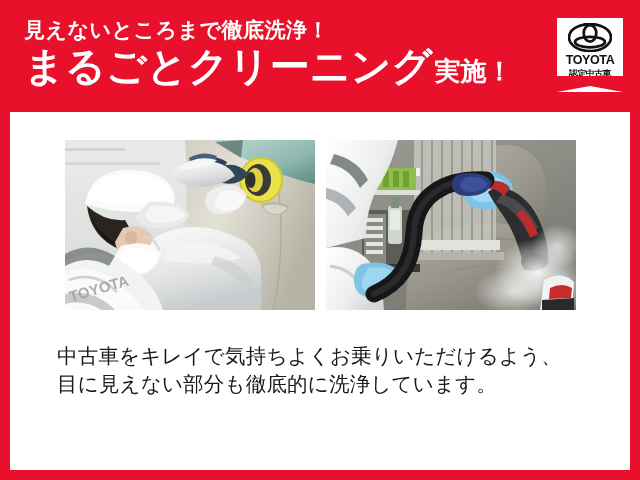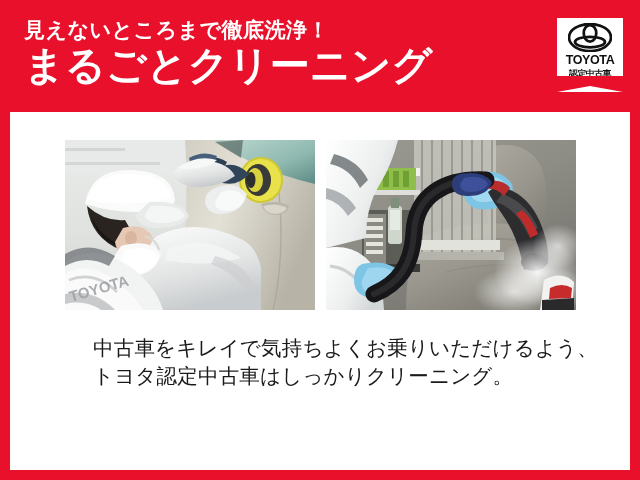--- a/index.html
+++ b/index.html
@@ -41,21 +41,20 @@
     font-weight: bold;
     letter-spacing: 0.5px;
     line-height: 1.1;
     white-space: nowrap;
     margin: 0 0 4px 0;
   }
   .headline-row {
     display: flex;
     align-items: baseline;
     white-space: nowrap;
-    font-family: Liberation Serif, serif;
   }
   .headline-main {
     color: #ffffff;
     font-size: 40px;
     font-weight: bold;
     letter-spacing: 0px;
     line-height: 1.05;
   }
   .headline-sub {
     color: #ffffff;
@@ -150,43 +149,43 @@
     height: 170px;
     overflow: hidden;
     background: #d9d9d5;
   }
   .photo svg { display: block; width: 100%; height: 100%; }
 
   
   .body-copy {
     position: absolute;
     left: 47px;
-    top: 222px;
+    top: 230px;
     width: 540px;
-    margin-left: 36px;
   }
   .body-line {
     color: #1a1a1a;
     font-size: 20.5px;
     line-height: 28px;
     letter-spacing: 0.2px;
     white-space: nowrap;
     font-weight: normal;
   }
 </style>
 </head>
 <body>
 
 <div id="poster">
 
   <div class="header">
     <div class="header-text">
       <div class="kicker">見えないところまで徹底洗浄！</div>
       <div class="headline-row">
         <span class="headline-main">まるごとクリーニング</span>
+        <span class="headline-sub">実施！</span>
       </div>
     </div>
 
     <div class="logo-box">
       <div class="logo-inner">
         <svg class="logo-mark" viewBox="0 0 88 58">
           <ellipse cx="44" cy="29" rx="42" ry="27" fill="none" stroke="#111" stroke-width="5.5"></ellipse>
           <ellipse cx="44" cy="20.5" rx="12.5" ry="16.5" fill="none" stroke="#111" stroke-width="5.5"></ellipse>
           <ellipse cx="44" cy="38" rx="30" ry="10.5" fill="none" stroke="#111" stroke-width="5.5"></ellipse>
         </svg>
@@ -395,17 +394,17 @@
 
           <path d="M218 140 q18 -10 30 2 l-2 28 l-32 0 Z" fill="#f2f2f0"></path>
           <path d="M224 148 q12 -6 22 0 l-1 10 l-22 1 Z" fill="#c62c2c"></path>
           <path d="M216 160 l32 -2 l0 12 l-32 0 Z" fill="#2a2a2c"></path>
         </svg>
       </div>
     </div>
 
     <div class="body-copy">
       <div class="body-line">中古車をキレイで気持ちよくお乗りいただけるよう、</div>
-      <div class="body-line">トヨタ認定中古車はしっかりクリーニング。</div>
+      <div class="body-line">目に見えない部分も徹底的に洗浄しています。</div>
     </div>
 
   </div>
 </div>
 
 </body></html>

